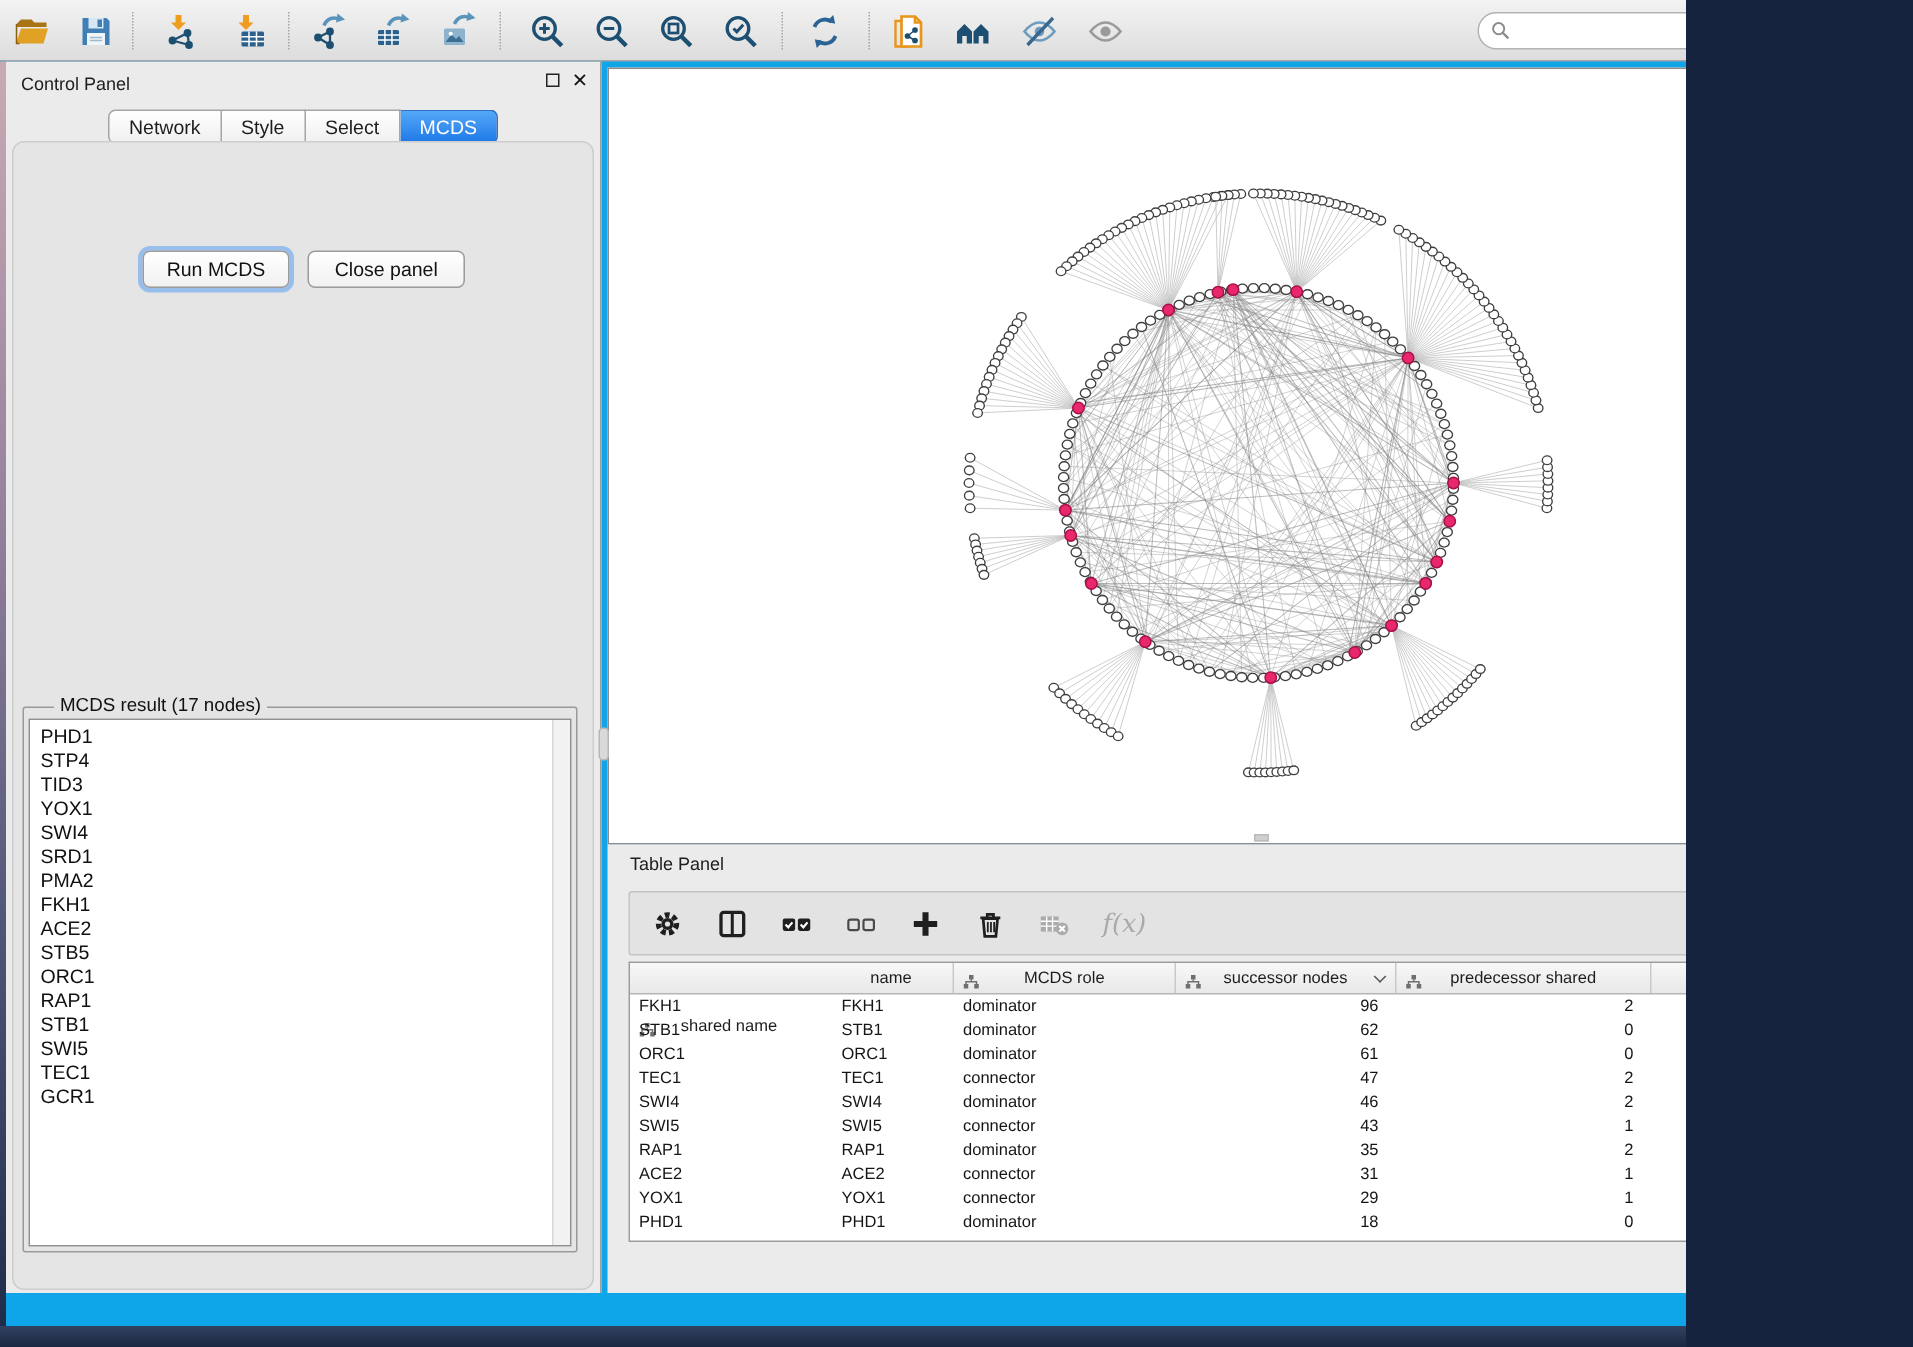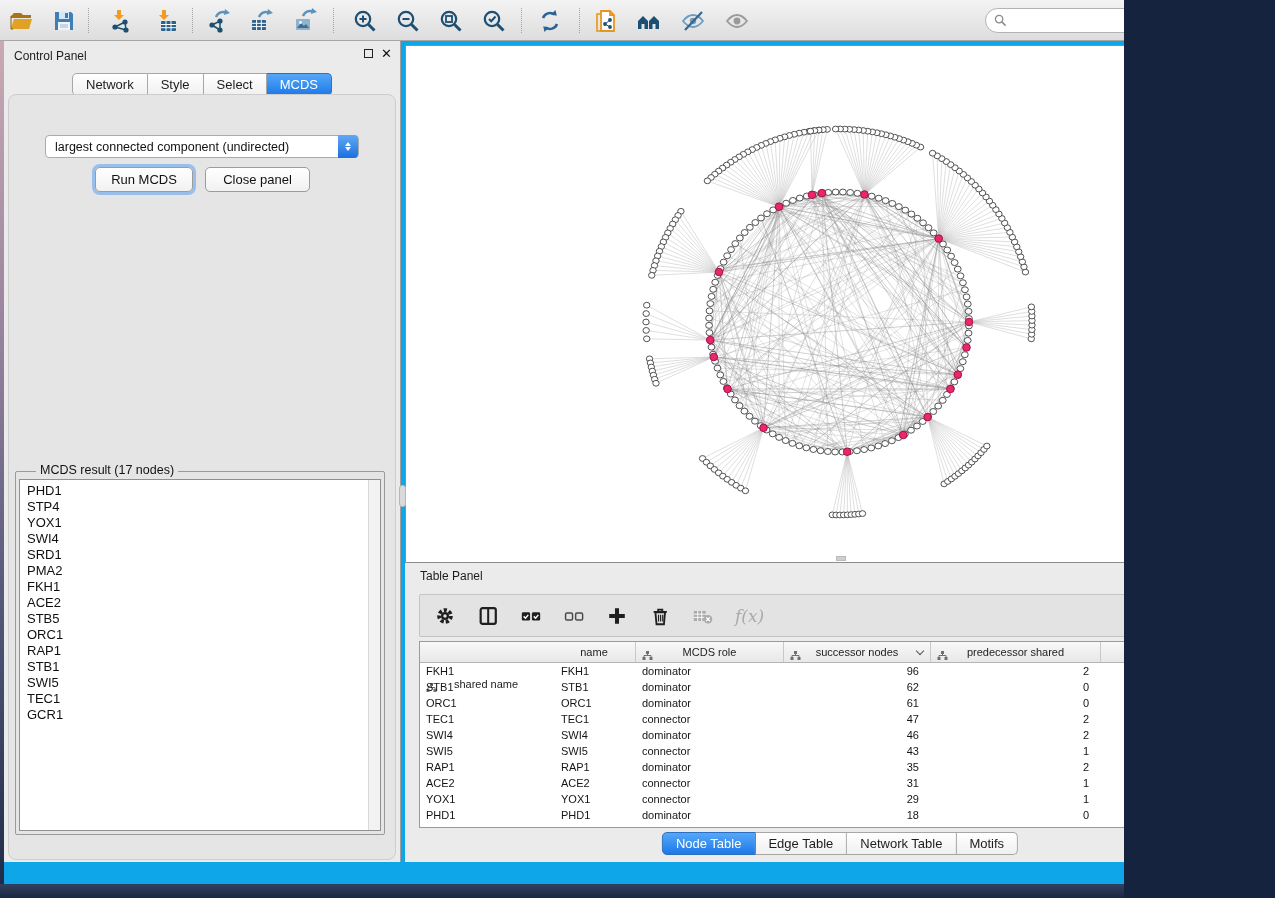--- a/index.html
+++ b/index.html
@@ -271,35 +271,29 @@
       <span class="float-box"></span>
       <span class="close-x">✕</span>
     </div>
     <div class="seg ctl-tabs" id="ctl-tabs">
         <div class="t">Network</div>
         <div class="t">Style</div>
         <div class="t">Select</div>
         <div class="t active">MCDS</div>
       </div>
     <div class="ctl-content">
-      <div class="combo">
-        <span>largest connected component (undirected)</span>
-        <span class="combo-cap">
-            <span class="chev up"></span>
-            <span class="chev dn"></span>
-          </span>
-      </div>
       <button class="btn run">Run MCDS</button>
       <button class="btn closep">Close panel</button>
       <div class="fieldset">
         <span class="legend">MCDS result (17 nodes)</span>
         <div class="listbox">
           <div id="mcds-list" style="padding-top:3px;">
               <div class="mcds-item">PHD1</div>
               <div class="mcds-item">STP4</div>
+              <div class="mcds-item">TID3</div>
               <div class="mcds-item">YOX1</div>
               <div class="mcds-item">SWI4</div>
               <div class="mcds-item">SRD1</div>
               <div class="mcds-item">PMA2</div>
               <div class="mcds-item">FKH1</div>
               <div class="mcds-item">ACE2</div>
               <div class="mcds-item">STB5</div>
               <div class="mcds-item">ORC1</div>
               <div class="mcds-item">RAP1</div>
               <div class="mcds-item">STB1</div>
@@ -1225,22 +1219,16 @@
             <div class="td" style="width: 148px; text-align: left; padding-left: 6px;">dominator</div>
             <div class="td" style="width: 147px; text-align: right; padding-right: 12px;">18</div>
             <div class="td" style="width: 170px; text-align: right; padding-right: 12px;">0</div>
           </div>
         </div>
       <div class="tbl-sb">
           <div class="tbl-thumb"></div>
         </div>
     </div>
 
-    <div class="seg tbl-tabs" id="table-tabs">
-        <div class="t active">Node Table</div>
-        <div class="t">Edge Table</div>
-        <div class="t">Network Table</div>
-        <div class="t">Motifs</div>
-      </div>
   </div>
 
 
 </div>
 
 </body></html>

